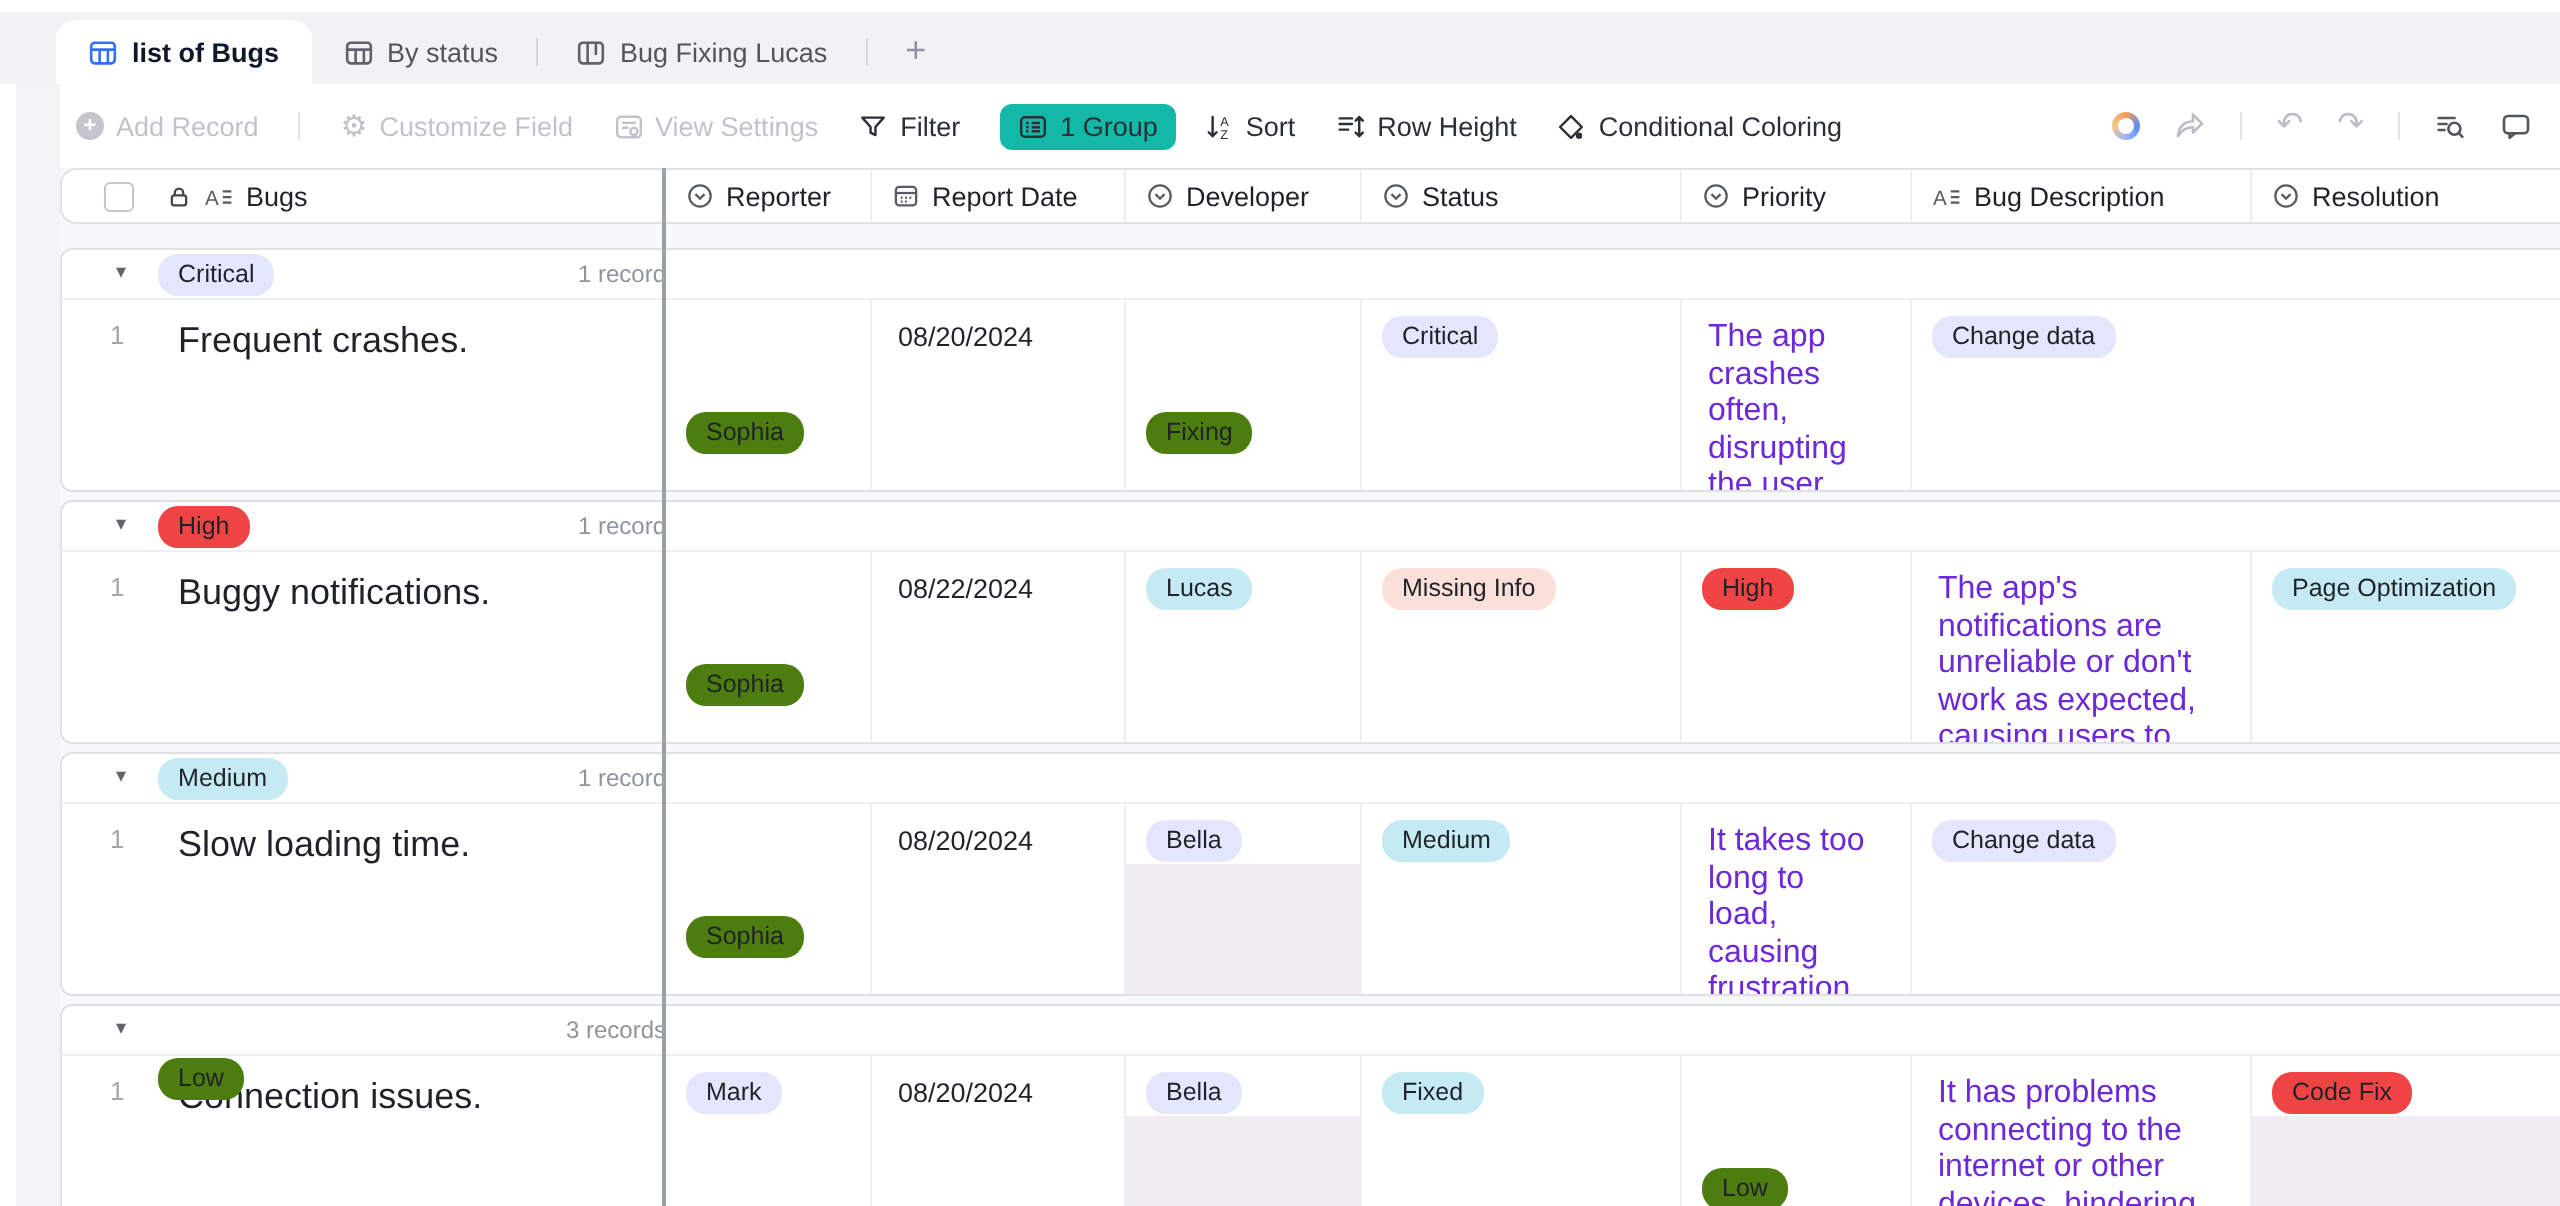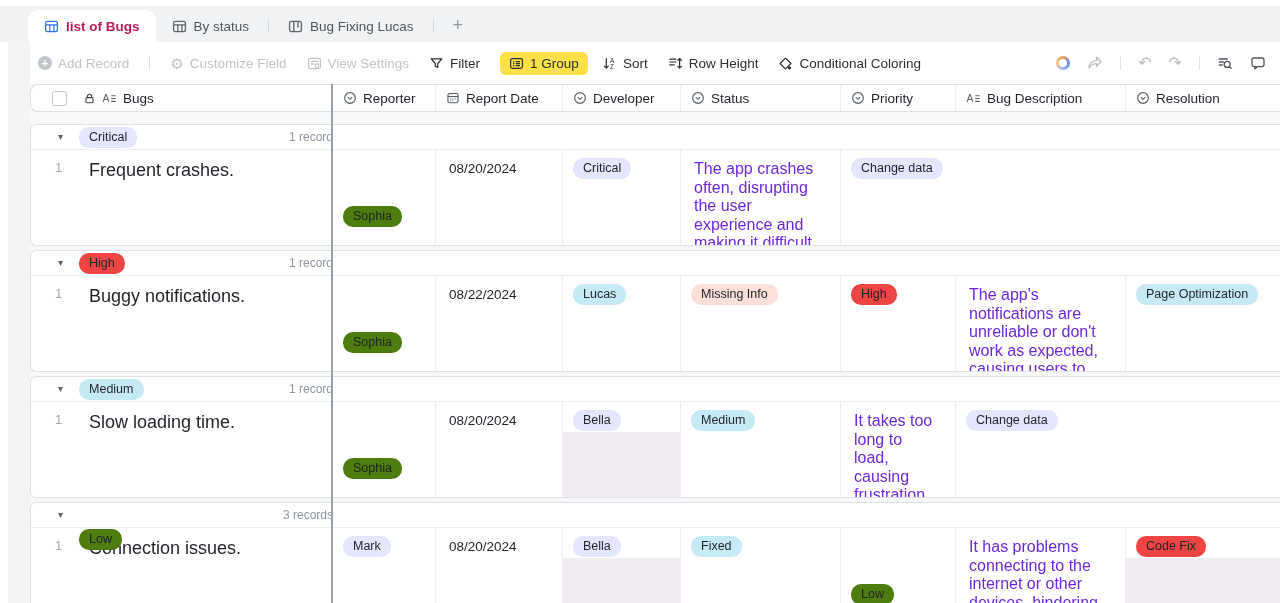--- a/index.html
+++ b/index.html
@@ -6,35 +6,35 @@
   body{
     width:1280px;height:603px;overflow:hidden;position:relative;
     background:#fff;font-family:"Liberation Sans",sans-serif;color:#1f2329;
     -webkit-font-smoothing:antialiased;
   }
   
   .tabbar{height:42px;background:linear-gradient(#fff 0,#fff 6px,#f0f2f4 6px);
     display:flex;align-items:flex-end;padding-left:28px;box-sizing:border-box;}
   .tab{height:32px;display:flex;align-items:center;gap:7px;padding:0 16px;
     font-size:13.5px;color:#51565d;cursor:default;}
-  .tab.active{background:#fff;border-radius:10px 10px 0 0;color:#be185d;font-weight:bold;align-items:center;}
+  .tab.active{background:#fff;border-radius:10px 10px 0 0;color:#0f172a;font-weight:bold;align-items:center;}
   .tabdiv{width:1px;height:14px;background:#d5d8db;margin:0 3px 9px;}
   .tabplus{color:#8f959e;font-size:18px;line-height:1;margin:0 0 8px 16px;}
   .icon{display:inline-flex;align-items:center;justify-content:center;flex:none;}
   
   .toolbar{height:42px;background:#fff;display:flex;align-items:center;
     padding-left:38px;position:relative;box-sizing:border-box;}
   .tbtn{display:flex;align-items:center;gap:6px;font-size:13.5px;color:#2b2f36;
     margin-right:20px;white-space:nowrap;}
   .tbtn.disabled{color:#c0c4ca;}
   .tdiv{width:1px;height:14px;background:#e2e4e7;margin-right:20px;}
   .addcircle{width:14px;height:14px;border-radius:50%;background:#c3c7cd;color:#fff;
     font-size:11px;font-weight:bold;display:flex;align-items:center;justify-content:center;line-height:1;}
   .gearglyph{font-size:15px;line-height:1;}
-  .grouppill{background:#fde047;border-radius:6px;padding:4px 9px;margin-right:14px;text-align:right;}
+  .grouppill{background:#14b8a6;border-radius:6px;padding:4px 9px;margin-right:14px;text-align:right;}
   .tb-right{position:absolute;right:14px;top:0;height:42px;display:flex;align-items:center;gap:17px;}
   .ring{width:14px;height:14px;border-radius:50%;position:relative;
     background:conic-gradient(#f5a05a,#5a8cf5,#9bb8f7,#f7c68e,#f5a05a);}
   .ring::after{content:"";position:absolute;inset:3px;border-radius:50%;background:#fff;}
   .uglyph{font-size:16px;line-height:1;}
   
   .contentbg{position:absolute;left:0;top:84px;right:0;bottom:0;background:#f7f8f9;}
   .gutter{position:absolute;left:8px;top:42px;width:22px;bottom:0;background:#f3f4f6;}
   .toolgap{position:absolute;left:0;top:42px;width:8px;bottom:0;background:#fff;}
   .tablearea{position:absolute;left:30px;top:84px;width:1250px;}
@@ -303,20 +303,23 @@
         <span class="rownum">1</span>
         <span class="rowtitle">Frequent crashes.</span>
       </div>
       <div class="cell">
         <span class="tag" data-color="yellow">Sophia</span>
       </div>
       <div class="cell date">
         <span>08/20/2024</span>
       </div>
       <div class="cell">
+        <span class="tag" data-color="yellow">Fixing</span>
+      </div>
+      <div class="cell">
         <span class="tag" data-color="lavender">Critical</span>
       </div>
       <div class="cell desc">
         <span>The app crashes often, disrupting the user experience and making it difficult to use.</span>
       </div>
       <div class="cell">
         <span class="tag" data-color="lavender">Change data</span>
       </div>
     </div>
   </div>

